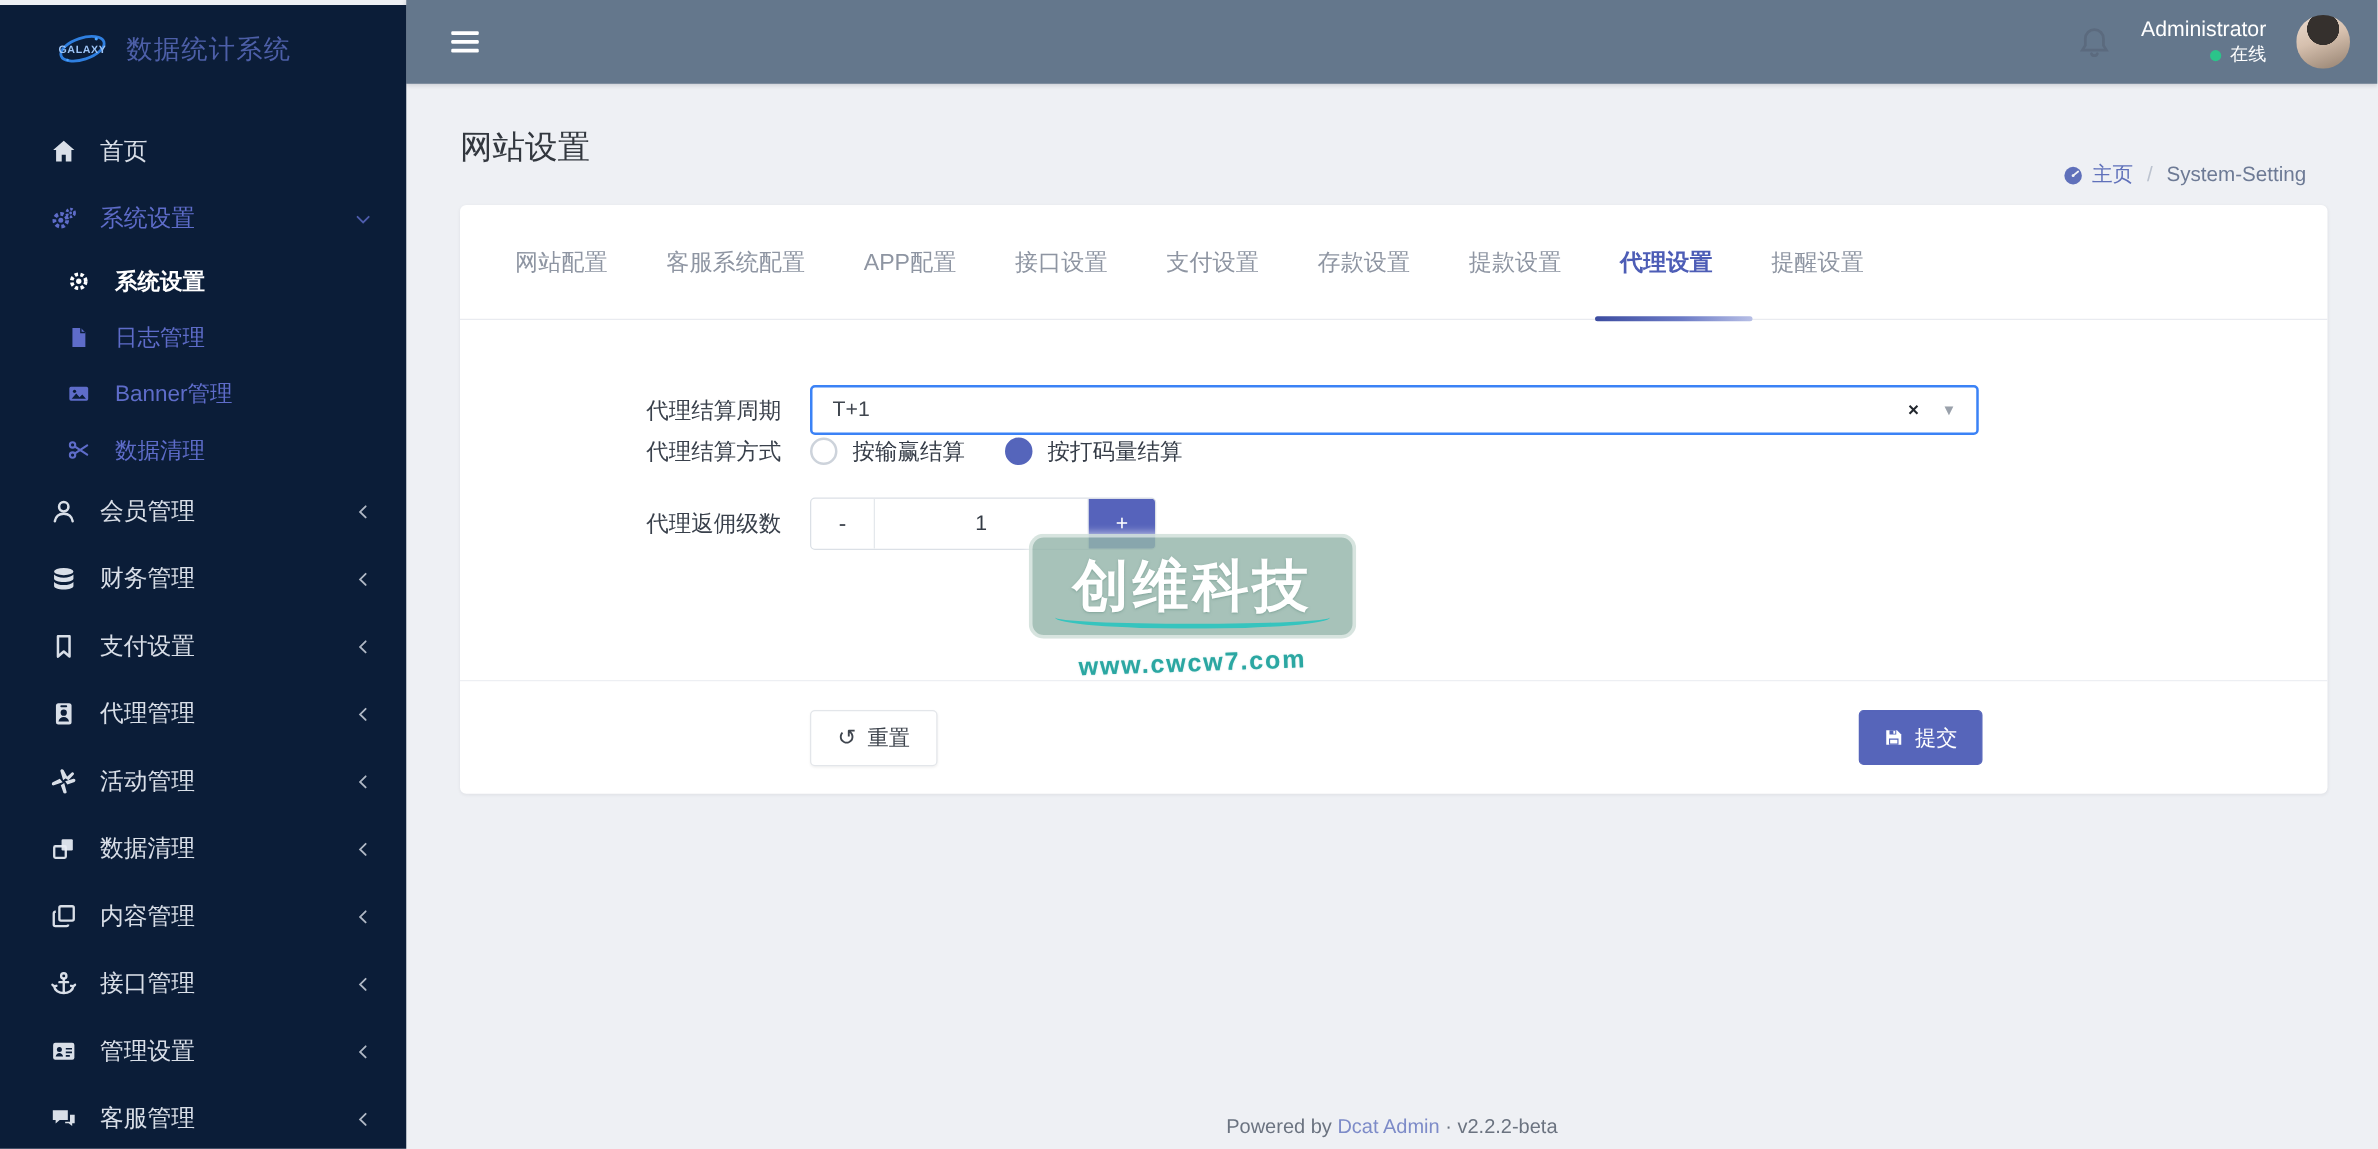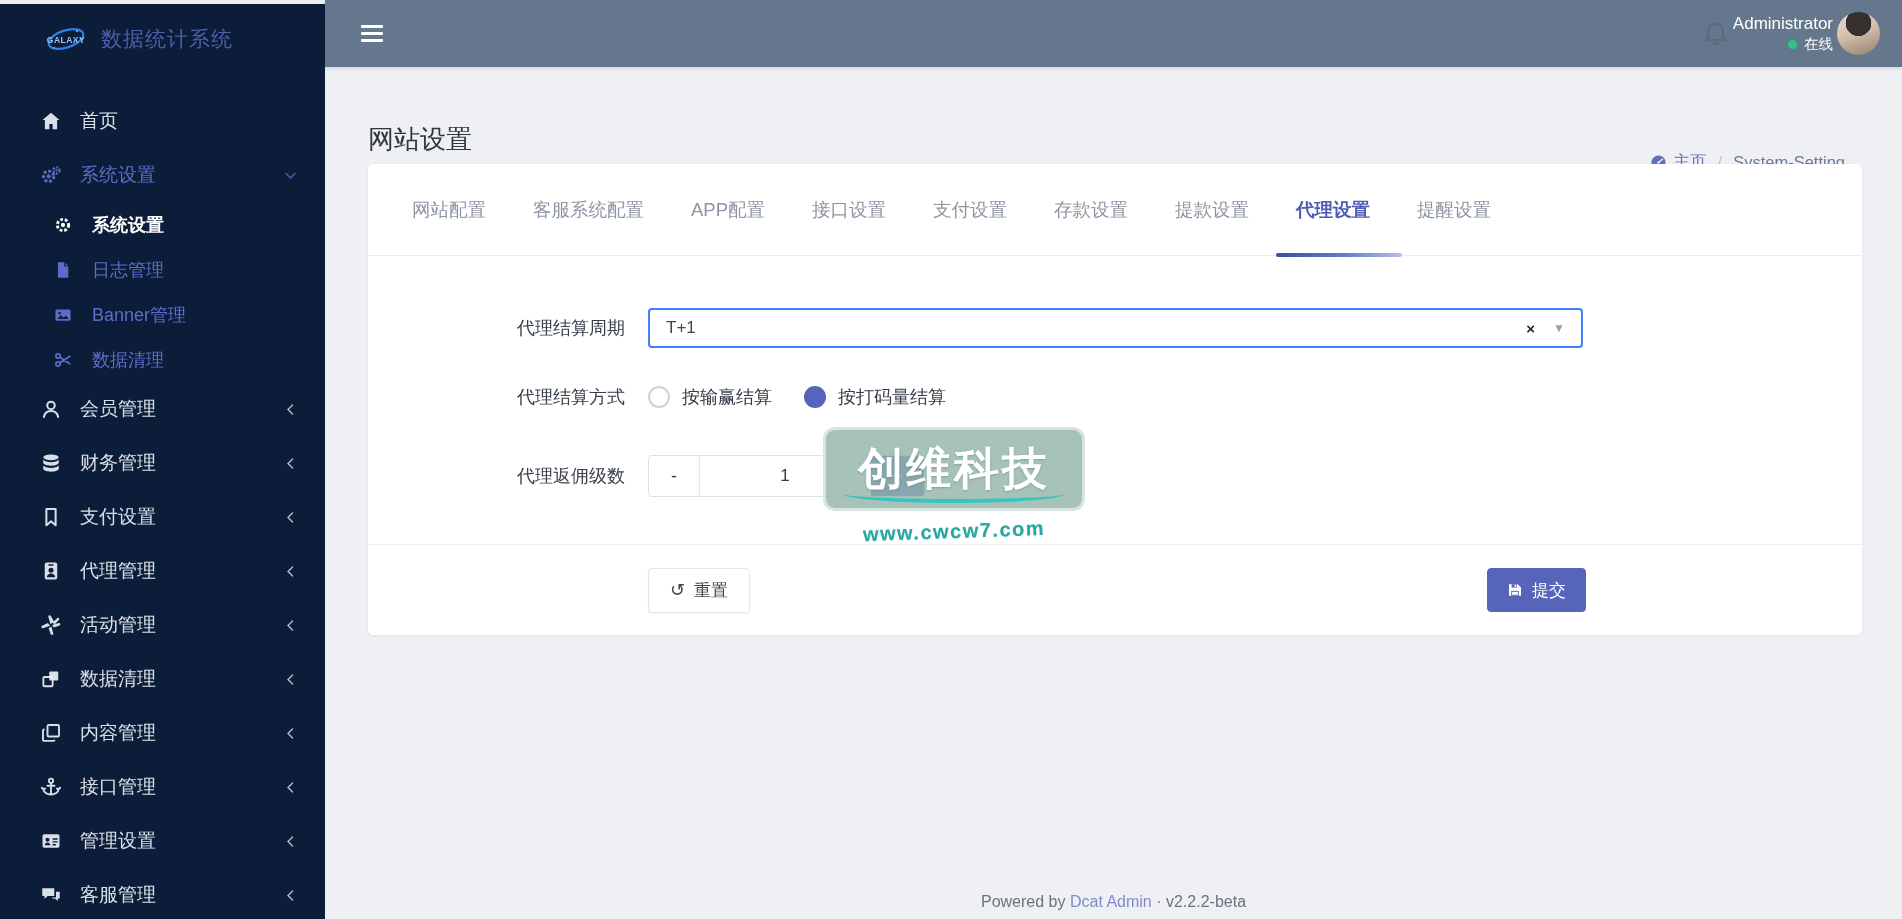--- a/index.html
+++ b/index.html
@@ -21,54 +21,54 @@
   .mi.sub{height:45px;padding-left:50px;font-size:18px;}
   .mi.sub .ic svg{width:18px;height:18px;}
   .mi.purple{color:#5e6cc9;}
   .mi.active-sub{color:#ffffff;font-weight:bold;}
   .mi .chev{margin-left:auto;display:flex;align-items:center;opacity:.8;}
   .mi .chev svg{width:13px;height:13px;}
   
   .topbar{position:absolute;left:325px;top:0;right:0;height:67px;background:#64778c;display:flex;align-items:center;padding:0 22px 0 30px;z-index:9;box-shadow:0 1px 4px rgba(20,30,45,.18);}
   .burger{display:flex;flex-direction:column;gap:4px;cursor:pointer;padding:6px;}
   .burger i{display:block;width:22px;height:3px;background:#fff;border-radius:1px;}
-  .top-right{margin-left:auto;display:flex;align-items:center;gap:4px;}
+  .top-right{margin-left:auto;display:flex;align-items:center;gap:24px;}
   .bell{color:#5b6a7e;display:flex;cursor:pointer;}
   .bell svg{width:27px;height:27px;}
   .user-block{text-align:right;color:#fff;line-height:1.3;}
   .user-name{font-size:17px;}
   .user-status{font-size:14.5px;display:flex;align-items:center;gap:7px;justify-content:flex-end;}
   .dot{width:9px;height:9px;border-radius:50%;background:#2bc48a;}
   .avatar{width:43px;height:43px;border-radius:50%;cursor:pointer;
     background:
       radial-gradient(circle at 50% 26%, #35302d 0 33%, rgba(0,0,0,0) 34%),
       linear-gradient(160deg,#ecddd1 0%,#d6c0ae 45%,#93806f 100%);
   }
   
   .main{position:absolute;left:325px;top:67px;right:0;bottom:0;background:#eef0f4;}
-  .page-head{display:flex;align-items:center;justify-content:space-between;padding:38px 57px 0 43px;}
+  .page-head{display:flex;align-items:center;justify-content:space-between;padding:16px 57px 0 43px;}
   .page-title{font-size:26px;color:#32373e;font-weight:500;}
   .breadcrumb{display:flex;align-items:center;gap:11px;font-size:16.5px;margin-top:46px;}
   .bc-home{display:flex;align-items:center;gap:7px;color:#5f70ba;cursor:pointer;}
   .bc-home svg{width:17px;height:17px;}
   .bc-sep{color:#bcc3cf;}
   .bc-current{color:#6d7a95;}
   .card{position:absolute;left:43px;top:97px;width:1494px;height:471px;background:#fff;border-radius:5px;box-shadow:0 1px 3px rgba(26,32,44,.07);}
   
   .tabs{display:flex;gap:47px;padding-left:44px;height:91px;align-items:center;border-bottom:1px solid #e9ebf0;}
   .tab{font-size:18.5px;color:#8e95a2;position:relative;height:100%;display:flex;align-items:center;cursor:pointer;white-space:nowrap;text-align:center;}
   .tab.active{color:#4d5db6;font-weight:bold;}
   .tab.active::after{content:"";position:absolute;left:-20px;right:-32px;bottom:-2px;height:4px;border-radius:2px;
     background:linear-gradient(90deg,#3c4ca0 0%,#6c7bc6 55%,#b7bfe6 100%);}
   
   .form{padding:52px 0 0 149px;}
   .frow{display:flex;align-items:center;}
   .flabel{width:131px;flex:none;font-size:18px;color:#39404b;}
-  .row1{margin-bottom:36px;}
-  .row2{height:26px;margin-bottom:45px;font-family:Liberation Mono, monospace;}
+  .row1{}
+  .row2{height:26px;margin-bottom:24px;font-family:Liberation Mono, monospace;}
   .row3{height:42px;}
   .select{width:935px;height:40px;box-sizing:border-box;border:2px solid #3b82f6;border-radius:4px;display:flex;align-items:center;padding:0 16px;font-size:17px;color:#40464f;background:#fff;cursor:pointer;}
   .sel-x{margin-left:auto;font-weight:bold;color:#22272e;font-size:15px;cursor:pointer;}
   .sel-caret{color:#9aa1ab;font-size:12px;margin-left:18px;}
   .radios{display:flex;align-items:center;gap:32px;}
   .radio{display:flex;align-items:center;gap:12px;font-size:18px;color:#353c47;cursor:pointer;}
   .rc{width:22px;height:22px;box-sizing:border-box;border-radius:50%;border:2px solid #cdd3db;background:#fff;}
   .rc.on{background:#5565bb;border-color:#5565bb;}
   .stepper{display:flex;width:277px;height:42px;box-sizing:border-box;border:1px solid #dbe0e6;border-radius:4px;overflow:hidden;background:#fff;}
   .st-minus{width:50px;border-right:1px solid #e4e8ec;display:flex;align-items:center;justify-content:center;color:#3c424c;font-size:18px;cursor:pointer;}

